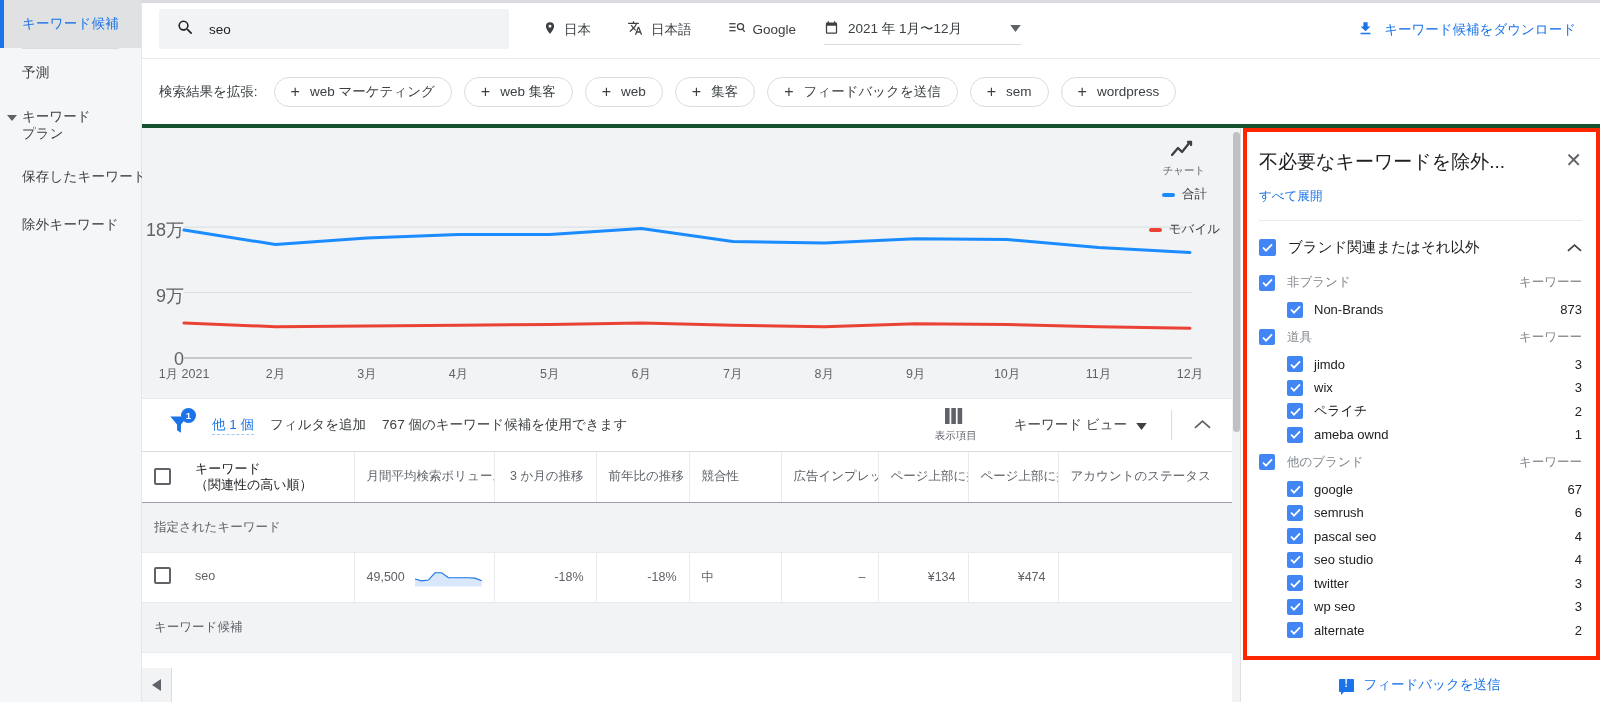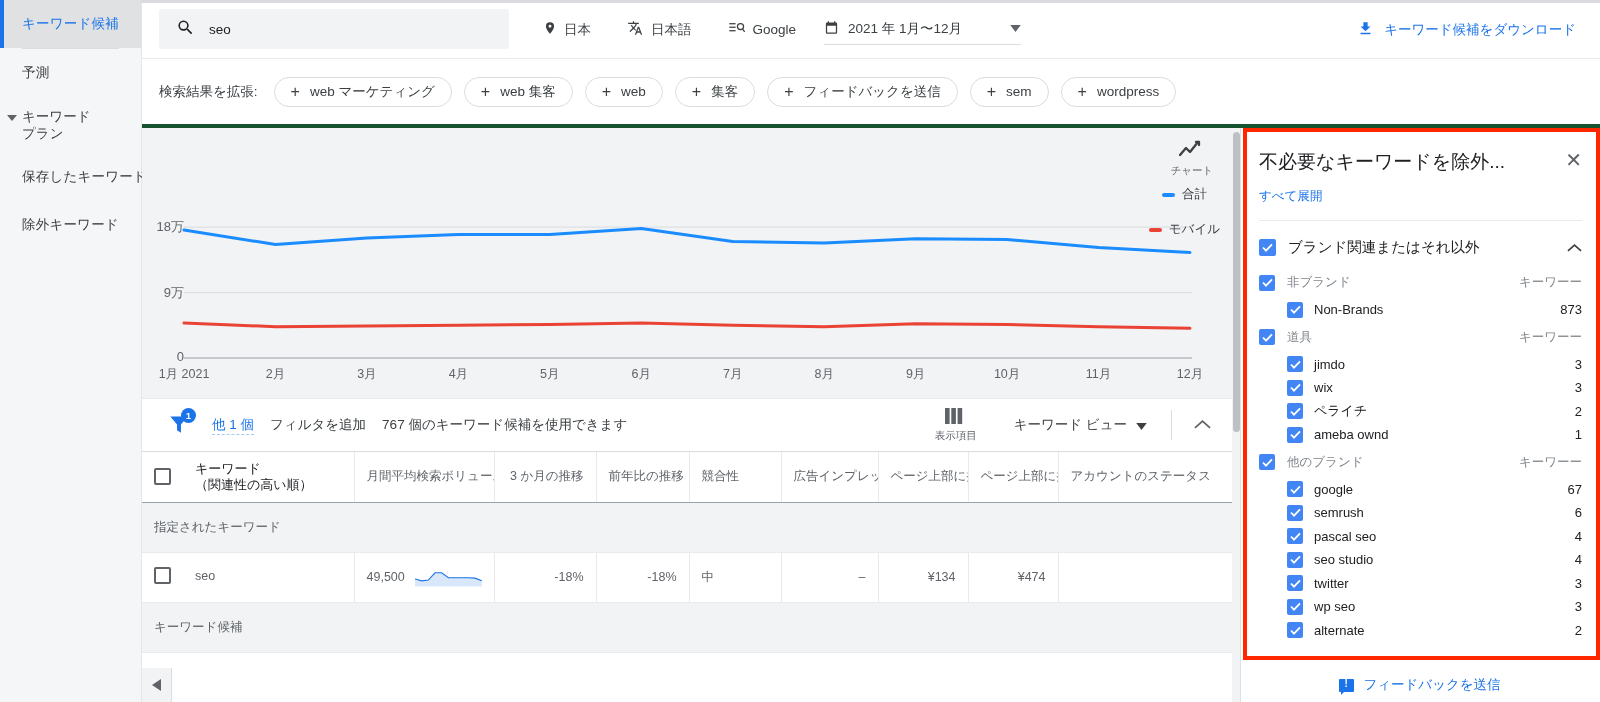--- a/index.html
+++ b/index.html
@@ -74,27 +74,27 @@
   .chip {
     height:30px; border:1px solid #dadce0; border-radius:16px; display:flex; align-items:center;
     padding: 0 16px; font-size:13.5px; color:#3c4043; cursor:pointer; white-space:nowrap; background:#fff;
   }
   .chip .plus { margin-right:10px; font-size:16px; color:#3c4043; line-height:1; }
 
   
   .chartwrap {
     position:absolute; left:142px; top:128px; width:1090px; height:270px; background:#f1f3f4;
   }
-  .chart-tools { position:absolute; right:10px; top:12px; text-align:center; width:60px; }
+  .chart-tools { position:absolute; right:18px; top:12px; text-align:center; width:60px; }
   .chart-tools .ctlabel { font-size:10.5px; color:#5f6368; margin-top:2px; }
   .legend { position:absolute; right:12px; top:58px; display:flex; gap:18px; align-items:center;flex-direction:column; }
   .legend .lg { display:flex; align-items:center; gap:7px; font-size:12.5px; color:#3c4043; }
   .legend .sw { width:13px; height:4px; border-radius:2px; display:inline-block; }
   .plot { position:absolute; left:0; top:0; width:1090px; height:270px; }
-  .ylab { position:absolute; font-size:13px; color:#5f6368; text-align:right; width:42px; }
+  .ylab { position:absolute; font-size:18px; color:#5f6368; text-align:right; width:42px; }
   .xlab { position:absolute; font-size:12.5px; color:#5f6368; top:238px; text-align:center; white-space:nowrap;}
 
   
   .filterbar {
     position:absolute; left:142px; top:398px; width:1090px; height:54px;
     background:#fff; border-top:1px solid #e8eaed; border-bottom:1px solid #dadce0;
     display:flex; align-items:center;
   }
   .filt-icon { position:relative; margin-left:24px; margin-right:18px; width:28px; height:28px;}
   .filt-badge {

